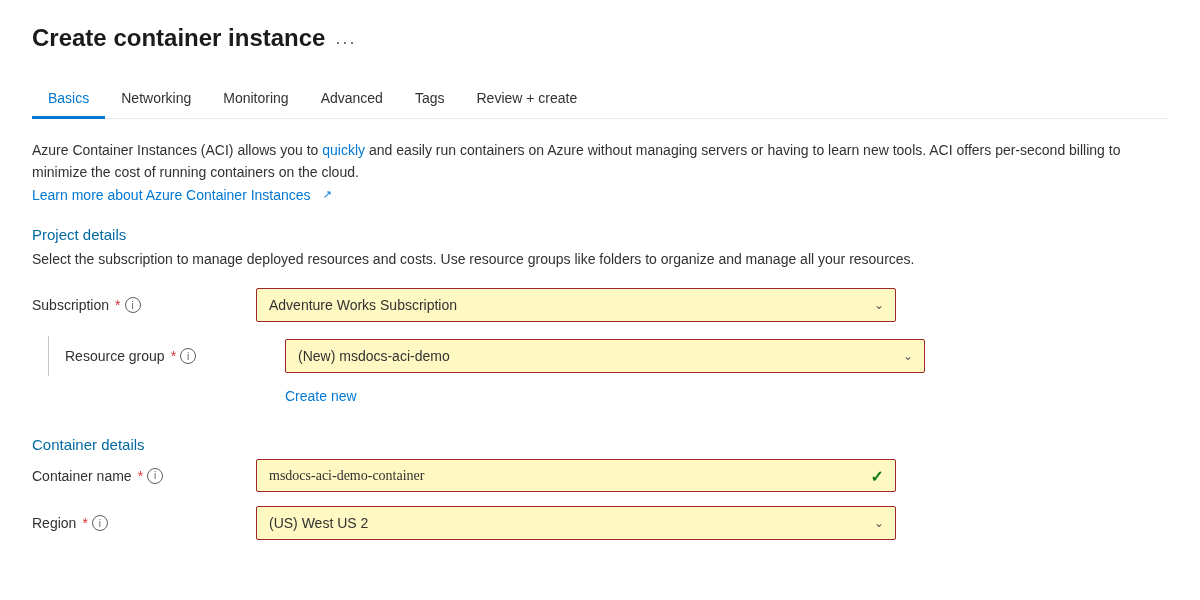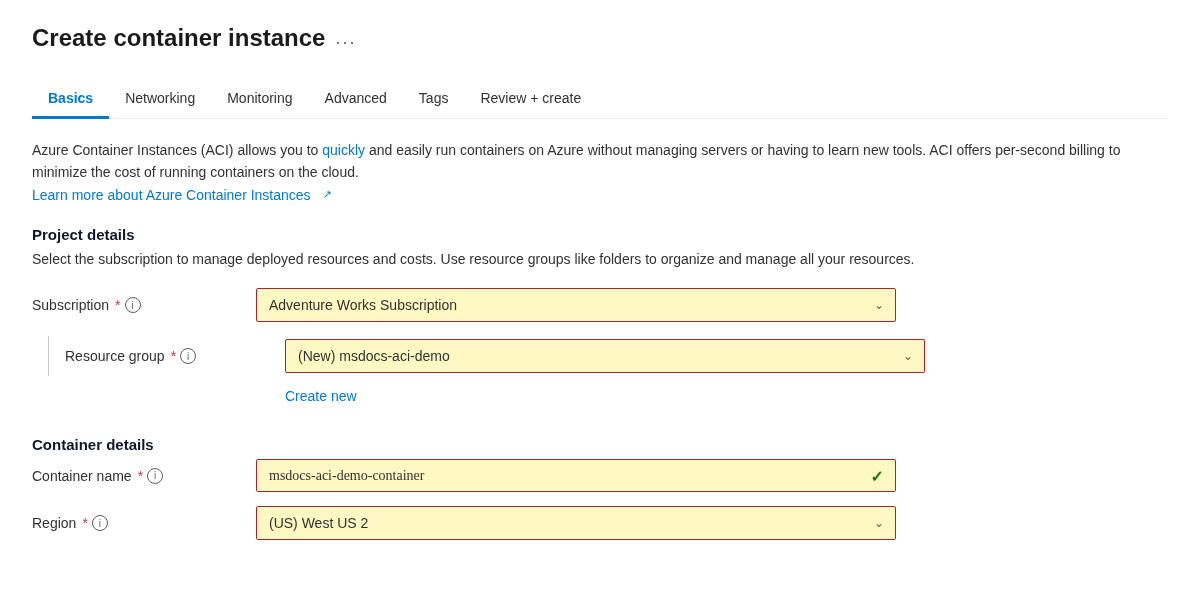--- a/index.html
+++ b/index.html
@@ -44,21 +44,21 @@
       font-size: 14px;
       color: #323130;
       border-bottom: 3px solid transparent;
       margin-bottom: -1px;
       white-space: nowrap;
     }
 
     .tab.active {
       color: #0078d4;
       border-bottom: 3px solid #0078d4;
-      font-weight: 700;
+      font-weight: 400;
     }
 
     .description-block {
       margin-bottom: 20px;
       line-height: 1.6;
       color: #323130;
       font-size: 14px;
     }
 
     .description-block .highlight {
@@ -74,22 +74,22 @@
       font-size: 14px;
     }
 
     .external-icon {
       font-size: 11px;
       color: #0078d4;
     }
 
     .section-title {
       font-size: 15px;
-      font-weight: 700;
-      color: #0f172a;
+      font-weight: 400;
+      color: #0369a1;
       margin-bottom: 6px;
       margin-top: 16px;
     }
 
     .section-desc {
       font-size: 14px;
       color: #323130;
       margin-bottom: 18px;
       line-height: 1.5;
     }

